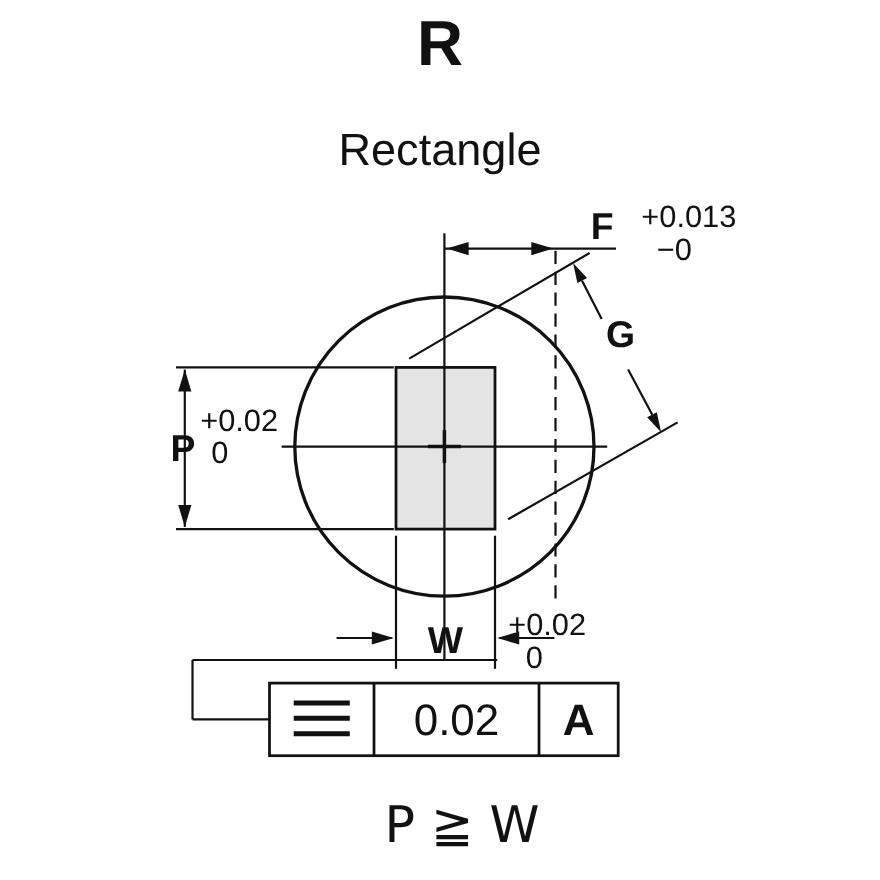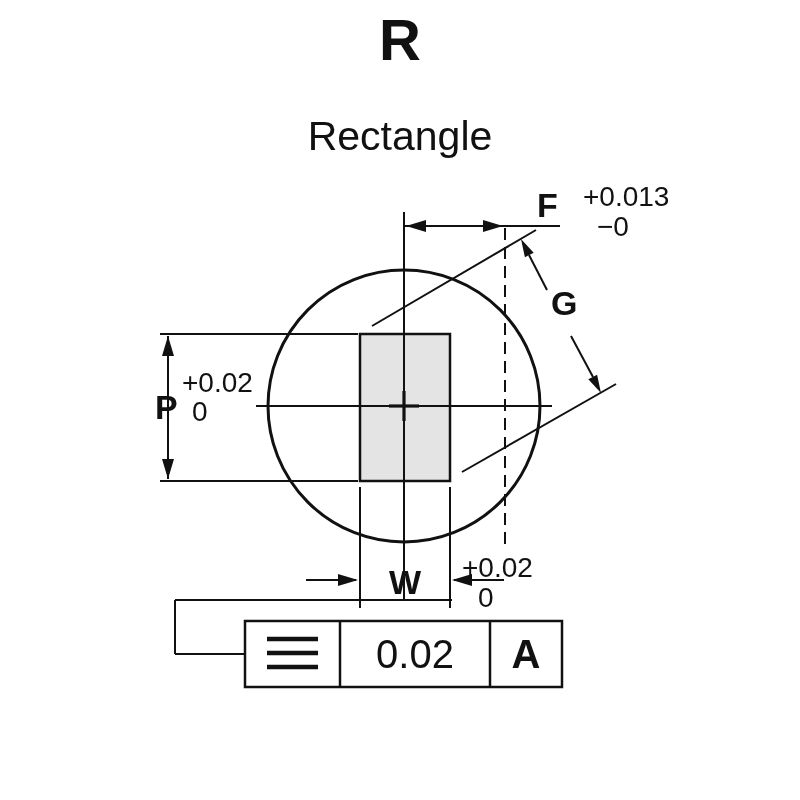--- a/index.html
+++ b/index.html
@@ -102,14 +102,15 @@
         <line x1="267" y1="639" x2="318" y2="639"></line>
         <line x1="267" y1="653" x2="318" y2="653"></line>
         <line x1="267" y1="667" x2="318" y2="667"></line>
       </g>
       <text x="415" y="668" text-anchor="middle" class="fcf-value">0.02</text>
       <text x="526" y="668" text-anchor="middle" class="fcf-datum">A</text>
     </g>
 
   </svg>
 
+  <div class="footer-note">P ≧ W</div>
 
 </div>
 
 </body></html>

